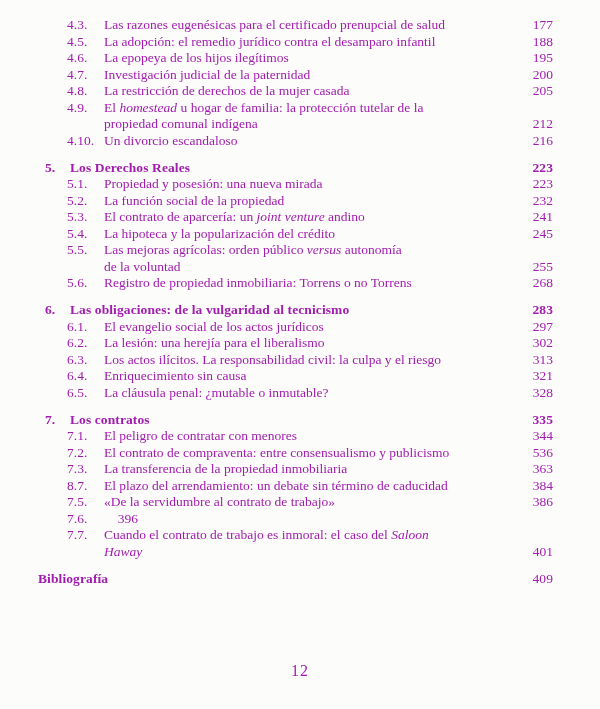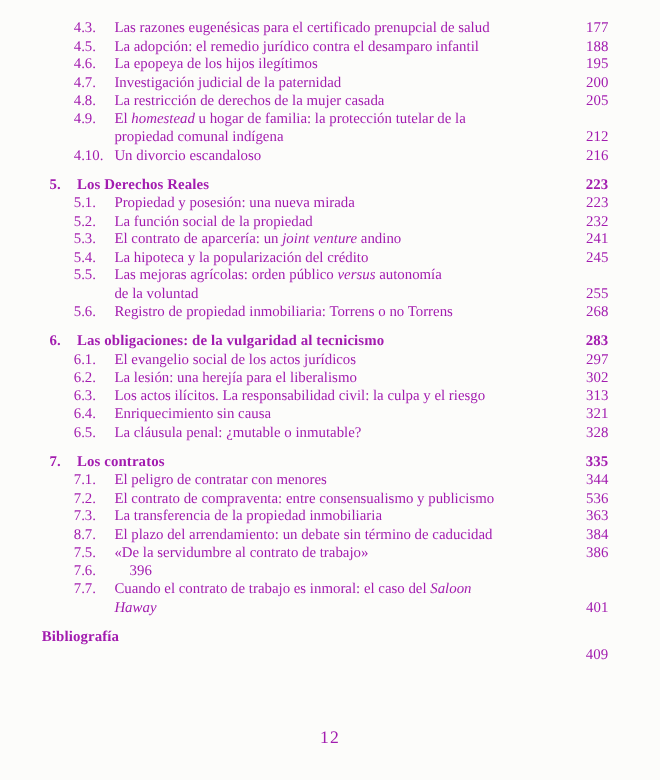--- a/index.html
+++ b/index.html
@@ -34,21 +34,21 @@
 
   .pg {
     margin-left: 6px;
     min-width: 28px;
     text-align: right;
     white-space: nowrap;
     align-self: flex-end;
   }
 
   
-  .row.backmatter { margin-top: 10.5px; font-weight: bold; letter-spacing: 0.1px; flex-direction: column; }
+  .row.backmatter { margin-top: 10.5px; font-weight: bold; letter-spacing: 0.1px; }
   .row.backmatter .b-title { flex: 1; }
   .row.backmatter .pg { font-weight: normal; }
 
   .footer {
     position: absolute;
     top: 663px;
     left: 0;
     width: 100%;
     text-align: center;
     font-size: 16px;

